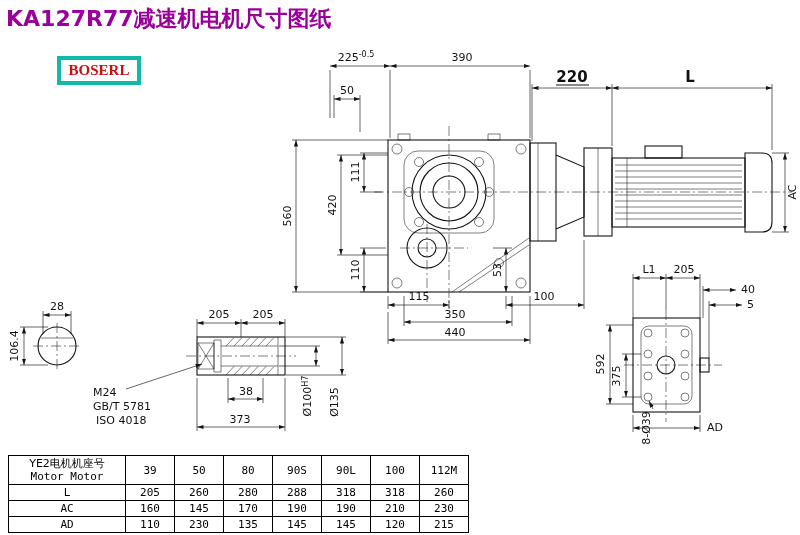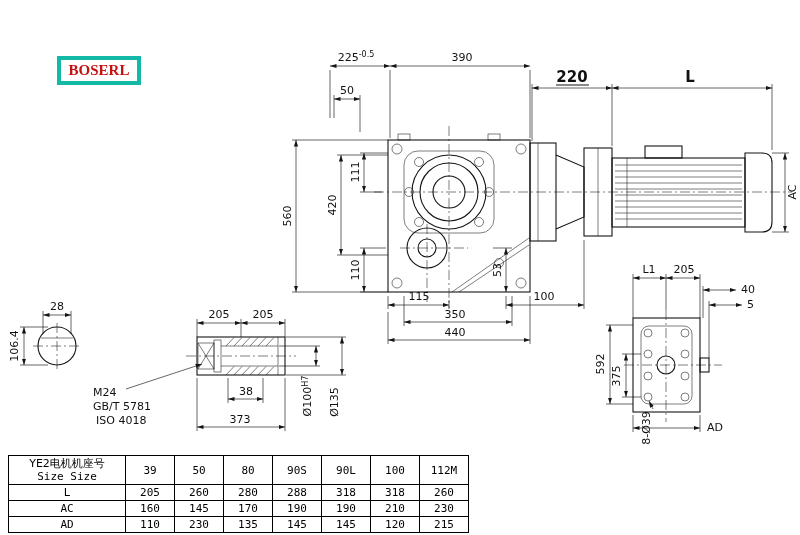--- a/index.html
+++ b/index.html
@@ -23,20 +23,21 @@
   .dim-table td.c1{width:112px;}
   .dim-table td.cn{width:44px;}
   .dim-table tr.hdr td{height:28px;line-height:13px;}
   .hdr .zh{font-family:"DejaVu Sans",sans-serif;}
 </style>
 </head>
 <body>
 
 <div id="screen">
 
+  <div class="title">KA127R77减速机电机尺寸图纸</div>
   <div class="logo">
     <span>BOSERL</span>
   </div>
 
   <svg width="800" height="452" viewBox="0 0 800 452">
     <defs>
       <marker id="ar" viewBox="0 0 10 10" refX="10" refY="5" markerWidth="10" markerHeight="10" orient="auto-start-reverse">
         <path d="M0,1.8 L10,5 L0,8.2 Z" fill="#141414"></path>
       </marker>
     </defs>
@@ -282,21 +283,21 @@
       <line class="dl dla" x1="633" y1="428" x2="700" y2="428"></line>
       <text x="707" y="431">AD</text>
     </g>
   </svg>
 
   <table class="dim-table">
     <tbody>
         <tr class="hdr">
       <td class="c1">
         <span class="zh">YE2电机机座号</span><br>
-        <span>Size Size</span>
+        <span>Motor Motor</span>
       </td>
       <td class="cn">39</td>
       <td class="cn">50</td>
       <td class="cn">80</td>
       <td class="cn">90S</td>
       <td class="cn">90L</td>
       <td class="cn">100</td>
       <td class="cn">112M</td>
     </tr>
     <tr>

